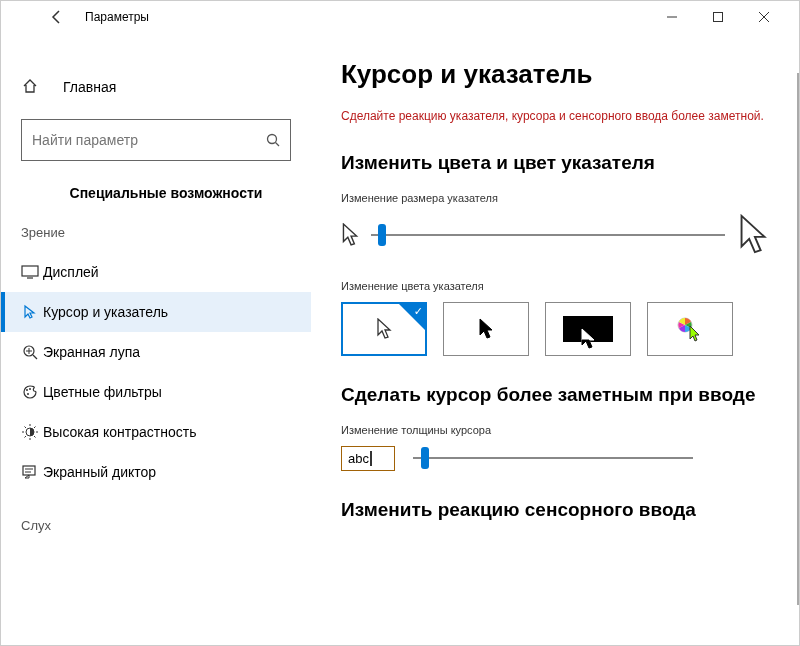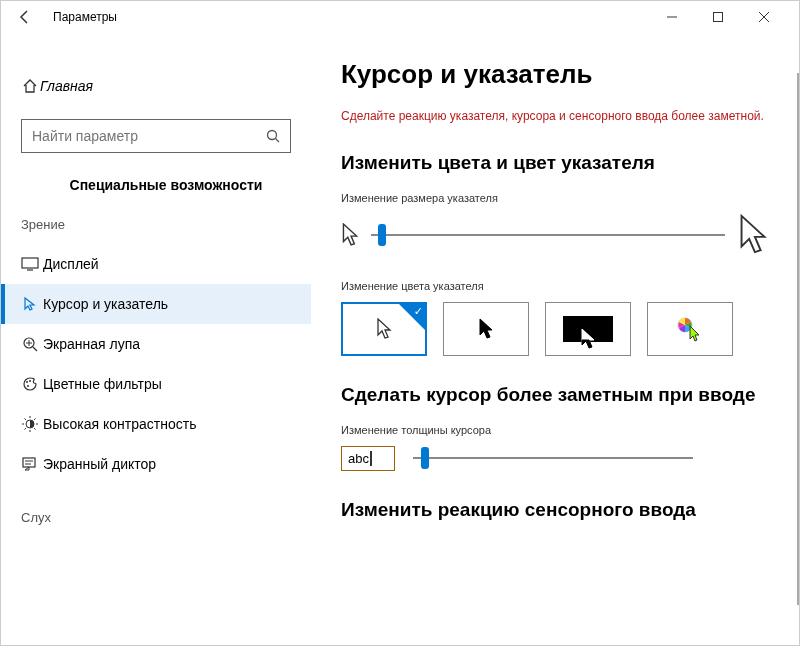--- a/index.html
+++ b/index.html
@@ -1,27 +1,27 @@
 <!DOCTYPE html>
 <html><head>
 <meta charset="utf-8">
 <style>
 * { box-sizing: border-box; margin: 0; padding: 0; }
 body { font-family: 'Segoe UI', Tahoma, sans-serif; background: #fff; width: 800px; height: 646px; overflow: hidden; }
 .window { width: 800px; height: 646px; border: 1px solid #ccc; display: flex; flex-direction: column; }
-.titlebar { display: flex; align-items: center; height: 32px; padding: 0 12px; }
+.titlebar { display: flex; align-items: center; height: 32px; padding: 0 12px; margin-left: 32px; }
 .titlebar .back { width: 24px; height: 24px; display:flex; align-items:center; justify-content:center; }
 .titlebar .title { font-size: 12px; margin-left: 16px; }
 .titlebar .spacer { flex:1; }
 .winbtn { width: 46px; height: 32px; display:flex; align-items:center; justify-content:center; font-size:12px; }
 .content { display:flex; flex:1; overflow:hidden; }
 .sidebar { width: 310px; padding: 20px 0 0 20px; overflow-y:auto; }
-.home-row { display:flex; align-items:center; gap:1px; margin: 24px 0 24px 0; font-style: italic; }
+.home-row { display:flex; align-items:flex-end; gap:24px; margin: 24px 0 24px 0; }
 .home-row span { font-size:14px; }
-.search-box { width: 270px; height: 34px; border:1px solid #666; display:flex; align-items:center; padding:0 10px; margin-bottom:24px; }
+.search-box { width: 270px; height: 42px; border:1px solid #666; display:flex; align-items:center; padding:0 10px; margin-bottom:24px; }
 .search-box input { border:none; outline:none; flex:1; font-size:14px; background:transparent; }
 .cat-title { font-size:14px; font-weight:600; margin-bottom:24px;text-align:center; }
 .sec-head { font-size:13px; color:#555; margin:18px 0 12px 0; }
 .nav-item { display:flex; align-items:center; gap:4px; height:40px; padding-left:0; margin-left:-20px; padding-left:20px; font-size:14px; cursor:pointer; }
 .nav-item.selected { background:#e6f0fa; border-left:4px solid #0078d4; padding-left:16px; }
 .nav-icon { width:18px; height:18px; display:flex; align-items:center; justify-content:center; color:#333; }
 .main { flex:1; padding: 26px 30px 0 30px; overflow-y:auto; position:relative; }
 .main h1 { font-size:26px; font-weight:600; margin-bottom:18px; }
 .desc { font-size:12px; color:#b91c1c; line-height:1.4; margin-bottom:27px; }
 .main h2 { font-size:19px; font-weight:600; margin: 12px 0 18px 0; }

